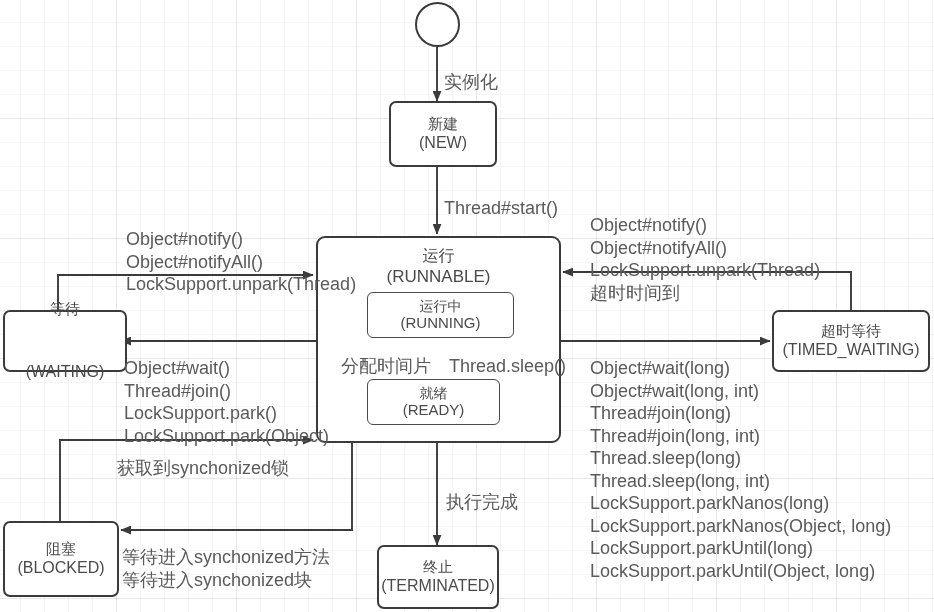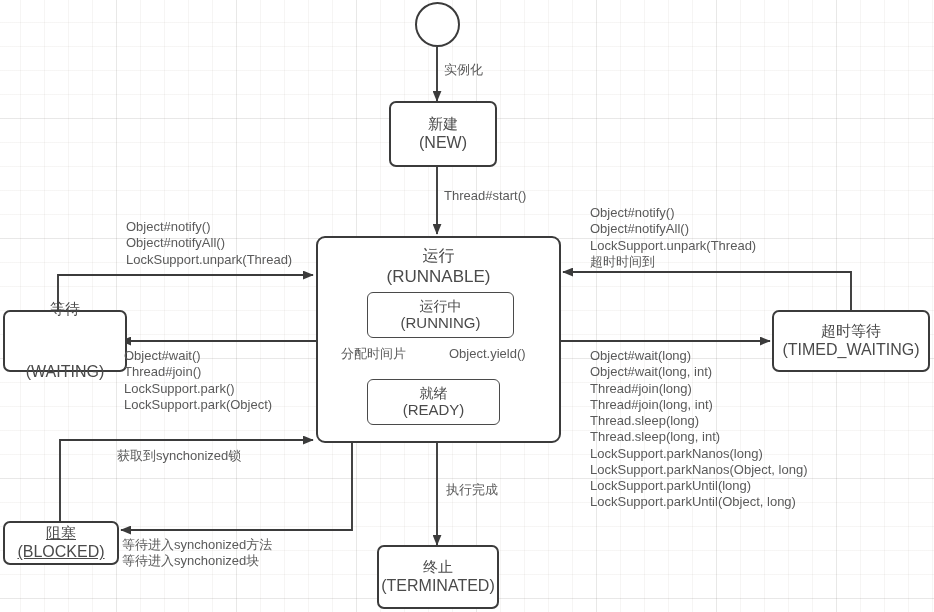--- a/index.html
+++ b/index.html
@@ -41,22 +41,23 @@
     color:#4a4a4a;line-height:1.25;
   }
   .runnable-title .cn{font-size:16px;display:block;}
   .runnable-title .en{font-size:17px;display:block;}
   .start-circle{
     position:absolute;box-sizing:border-box;
     width:45px;height:45px;border:2px solid #3b3b3b;border-radius:50%;
     background:#ffffff;
   }
   .lbl{
-    position:absolute;color:#5a5a5a;font-size:13px;line-height:1.25;
+    position:absolute;color:#5a5a5a;font-size:18px;line-height:1.25;
     white-space:pre;
+    margin-top:9px;
   }
 </style>
 </head>
 <body>
 
 <div id="canvas">
 
   <svg id="wires" viewBox="0 0 934 612" xmlns="http://www.w3.org/2000/svg">
     <defs>
       <marker id="ah" markerWidth="11" markerHeight="9" refX="10.2" refY="4.5" orient="auto" markerUnits="userSpaceOnUse">
@@ -114,21 +115,21 @@
   <div class="node" style="left:3px;top:310px;width:124px;height:62px;gap:44px;">
     <span class="cn">等待</span>
     <span class="en">(WAITING)</span>
   </div>
 
   <div class="node" style="left:772px;top:310px;width:158px;height:62px;">
     <span class="cn">超时等待</span>
     <span class="en">(TIMED_WAITING)</span>
   </div>
 
-  <div class="node" style="left:3px;top:521px;width:116px;height:44px;text-decoration:underline;">
+  <div class="node" style="left:3px;top:521px;width:116px;height:76px;">
     <span class="cn">阻塞</span>
     <span class="en">(BLOCKED)</span>
   </div>
 
   <div class="node" style="left:377px;top:545px;width:122px;height:64px;">
     <span class="cn">终止</span>
     <span class="en">(TERMINATED)</span>
   </div>
 
   <div class="lbl" style="left:444px;top:62px;">实例化</div>
@@ -160,17 +161,17 @@
 LockSupport.parkUntil(long)
 LockSupport.parkUntil(Object, long)</div>
 
   <div class="lbl" style="left:117px;top:448px;">获取到synchonized锁</div>
 
   <div class="lbl" style="left:122px;top:537px;">等待进入synchonized方法
 等待进入synchonized块</div>
 
   <div class="lbl" style="left:341px;top:346px;">分配时间片</div>
 
-  <div class="lbl" style="left:449px;top:346px;">Object.yield()</div>
+  <div class="lbl" style="left:449px;top:346px;">Thread.sleep()</div>
 
   <div class="lbl" style="left:446px;top:482px;">执行完成</div>
 
 </div>
 
 </body></html>

